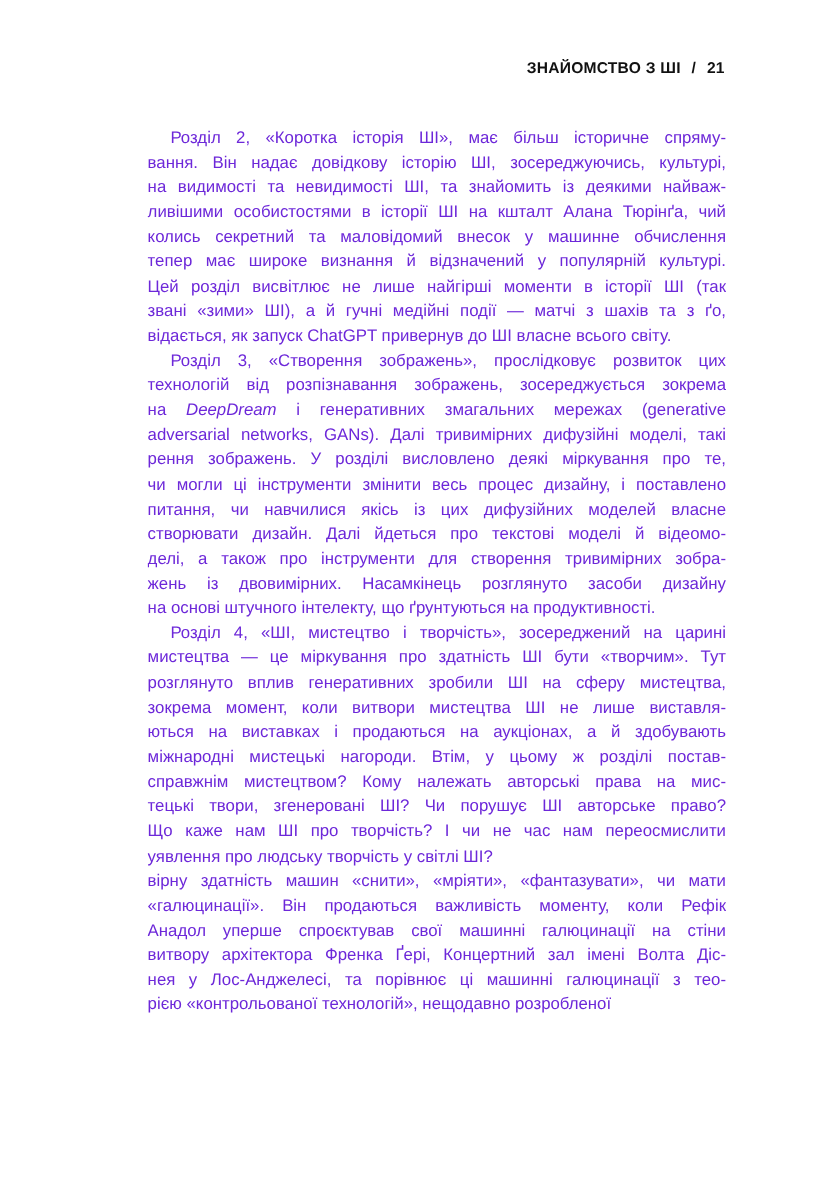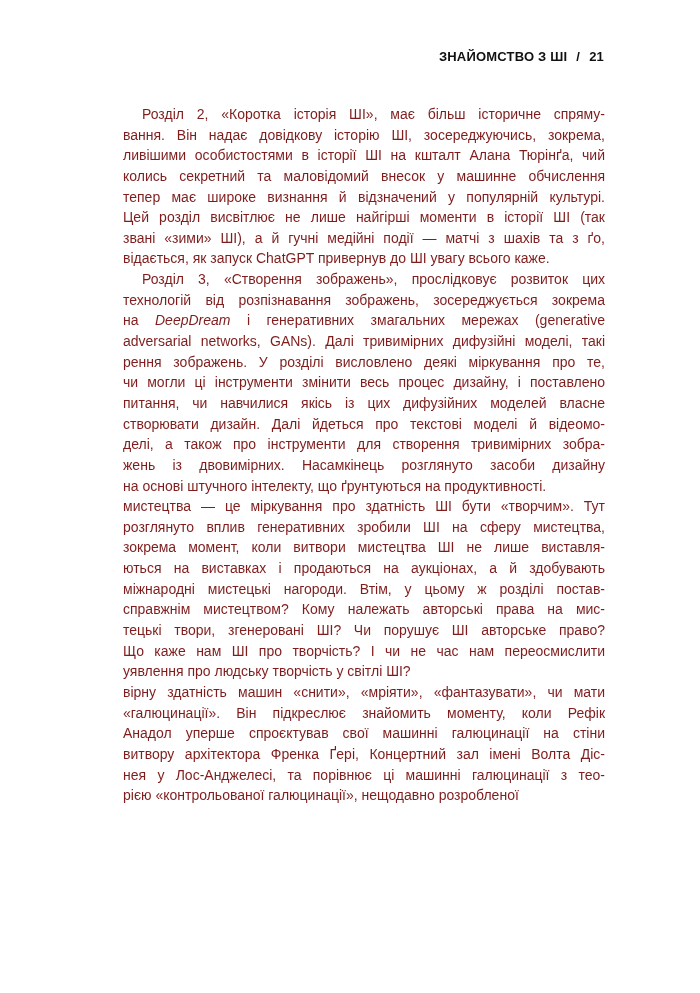--- a/index.html
+++ b/index.html
@@ -29,21 +29,21 @@
   .running-head .sep {
     display: inline-block;
     margin: 0 9px;
   }
   .body-text {
     position: absolute;
     left: 123px;
     top: 104px;
     width: 482px;
     font-size: 14px;
-    color: #7f1d1d;
+    color: #6d28d9;
   }
   .paragraph {
     margin: 0;
     padding: 0;
   }
   .text-line {
     line-height: 20.65px;
     height: 20.65px;
     text-align: justify;
     text-align-last: justify;
@@ -59,54 +59,56 @@
 </head>
 <body>
 
 <div class="page">
   <div class="running-head">
     <span>ЗНАЙОМСТВО З ШІ</span><span class="sep">/</span><span>21</span>
   </div>
   <div class="body-text">
       <div class="paragraph">
         <div class="text-line para-first">Розділ 2, «Коротка історія ШІ», має більш історичне спряму-</div>
-        <div class="text-line">вання. Він надає довідкову історію ШІ, зосереджуючись, зокрема,</div>
+        <div class="text-line">вання. Він надає довідкову історію ШІ, зосереджуючись, культурі,</div>
+        <div class="text-line">на видимості та невидимості ШІ, та знайомить із деякими найваж-</div>
         <div class="text-line">ливішими особистостями в історії ШІ на кшталт Алана Тюрінґа, чий</div>
         <div class="text-line">колись секретний та маловідомий внесок у машинне обчислення</div>
         <div class="text-line">тепер має широке визнання й відзначений у популярній культурі.</div>
         <div class="text-line">Цей розділ висвітлює не лише найгірші моменти в історії ШІ (так</div>
         <div class="text-line">звані «зими» ШІ), а й гучні медійні події — матчі з шахів та з ґо,</div>
-        <div class="text-line para-last">відається, як запуск ChatGPT привернув до ШІ увагу всього каже.</div>
+        <div class="text-line para-last">відається, як запуск ChatGPT привернув до ШІ власне всього світу.</div>
       </div>
       <div class="paragraph">
         <div class="text-line para-first">Розділ 3, «Створення зображень», прослідковує розвиток цих</div>
         <div class="text-line">технологій від розпізнавання зображень, зосереджується зокрема</div>
         <div class="text-line">на <i>DeepDream</i> і генеративних змагальних мережах (generative</div>
         <div class="text-line">adversarial networks, GANs). Далі тривимірних дифузійні моделі, такі</div>
         <div class="text-line">рення зображень. У розділі висловлено деякі міркування про те,</div>
         <div class="text-line">чи могли ці інструменти змінити весь процес дизайну, і поставлено</div>
         <div class="text-line">питання, чи навчилися якісь із цих дифузійних моделей власне</div>
         <div class="text-line">створювати дизайн. Далі йдеться про текстові моделі й відеомо-</div>
         <div class="text-line">делі, а також про інструменти для створення тривимірних зобра-</div>
         <div class="text-line">жень із двовимірних. Насамкінець розглянуто засоби дизайну</div>
         <div class="text-line para-last">на основі штучного інтелекту, що ґрунтуються на продуктивності.</div>
       </div>
       <div class="paragraph">
+        <div class="text-line para-first">Розділ 4, «ШІ, мистецтво і творчість», зосереджений на царині</div>
         <div class="text-line">мистецтва — це міркування про здатність ШІ бути «творчим». Тут</div>
         <div class="text-line">розглянуто вплив генеративних зробили ШІ на сферу мистецтва,</div>
         <div class="text-line">зокрема момент, коли витвори мистецтва ШІ не лише виставля-</div>
         <div class="text-line">ються на виставках і продаються на аукціонах, а й здобувають</div>
         <div class="text-line">міжнародні мистецькі нагороди. Втім, у цьому ж розділі постав-</div>
         <div class="text-line">справжнім мистецтвом? Кому належать авторські права на мис-</div>
         <div class="text-line">тецькі твори, згенеровані ШІ? Чи порушує ШІ авторське право?</div>
         <div class="text-line">Що каже нам ШІ про творчість? І чи не час нам переосмислити</div>
         <div class="text-line para-last">уявлення про людську творчість у світлі ШІ?</div>
       </div>
       <div class="paragraph">
         <div class="text-line">вірну здатність машин «снити», «мріяти», «фантазувати», чи мати</div>
-        <div class="text-line">«галюцинації». Він підкреслює знайомить моменту, коли Рефік</div>
+        <div class="text-line">«галюцинації». Він продаються важливість моменту, коли Рефік</div>
         <div class="text-line">Анадол уперше спроєктував свої машинні галюцинації на стіни</div>
         <div class="text-line">витвору архітектора Френка Ґері, Концертний зал імені Волта Діс-</div>
         <div class="text-line">нея у Лос-Анджелесі, та порівнює ці машинні галюцинації з тео-</div>
-        <div class="text-line para-last">рією «контрольованої галюцинації», нещодавно розробленої</div>
+        <div class="text-line para-last">рією «контрольованої технологій», нещодавно розробленої</div>
       </div>
     </div>
 </div>
 
 </body></html>

